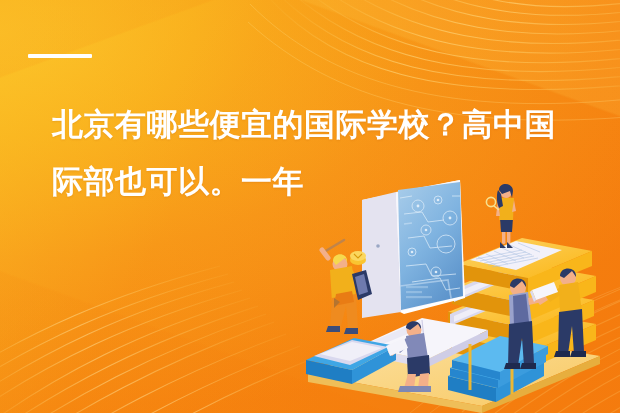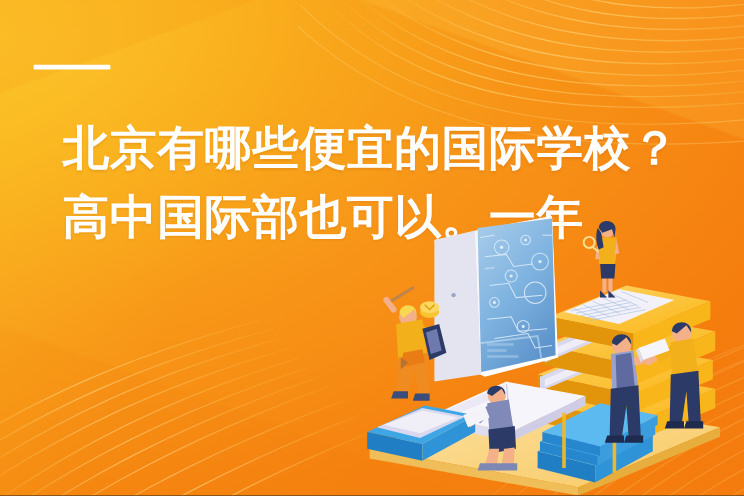--- a/index.html
+++ b/index.html
@@ -60,21 +60,21 @@
     border-radius: 1px;
   }
 
   
   .headline {
     position: absolute;
     left: 52px;
     top: 96px;
     width: 520px;
     color: #ffffff;
-    font-size: 39px;
+    font-size: 31px;
     font-weight: bold;
     line-height: 57px;
     letter-spacing: 0.5px;
     text-shadow: 0 1px 2px rgba(170,80,0,0.18);
     white-space: pre-wrap;
   }
 
   
   .illustration {
     position: absolute;

